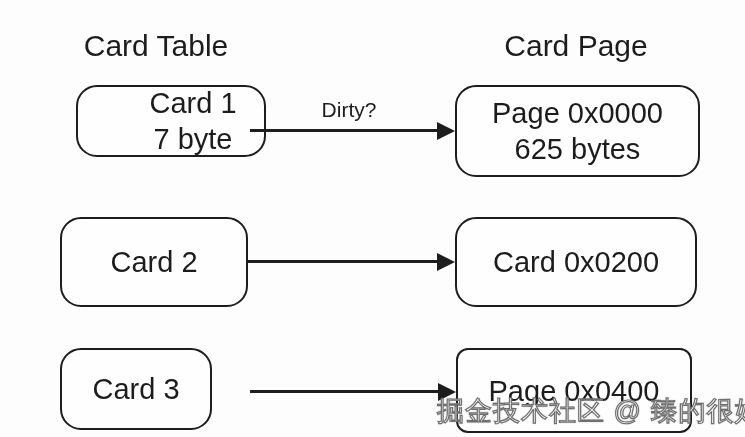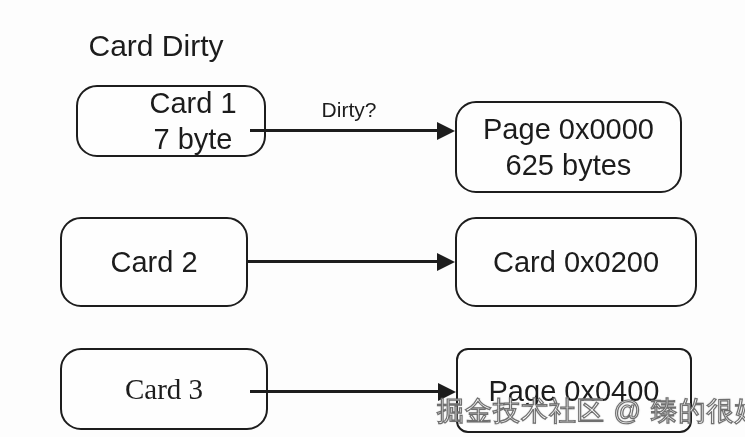--- a/index.html
+++ b/index.html
@@ -72,44 +72,45 @@
     -webkit-text-stroke: 1.2px #6f6f6f;
     text-shadow: 0 0 2px rgba(60,60,60,0.45);
     letter-spacing: 1px;
   }
 </style>
 </head>
 <body>
 
 <div class="canvas">
 
-  <div class="heading" style="left:156px; top:30px;">Card Dirty</div>
+  <div class="heading" style="left:156px; top:30px;">Card Table</div>
+  <div class="heading" style="left:576px; top:30px;">Card Page</div>
 
   <div class="box" style="left:76px; top:85px; width:190px; height:72px;padding-left:44px;">
     <span>Card 1</span>
     <span>7 byte</span>
   </div>
   <div class="arrow-label" style="left:349px; top:94px;">Dirty?</div>
   <div class="arrow-line" style="left:250px; top:129px; width:190px;"></div>
   <div class="arrow-head" style="left:437px; top:122px;"></div>
-  <div class="box" style="left:455px; top:101px; width:227px; height:92px;">
+  <div class="box" style="left:455px; top:85px; width:245px; height:92px;">
     <span>Page 0x0000</span>
     <span>625 bytes</span>
   </div>
 
   <div class="box" style="left:60px; top:217px; width:188px; height:90px;">
     <span>Card 2</span>
   </div>
   <div class="arrow-line" style="left:248px; top:260px; width:192px;"></div>
   <div class="arrow-head" style="left:437px; top:253px;"></div>
   <div class="box" style="left:455px; top:217px; width:242px; height:90px;">
     <span>Card 0x0200</span>
   </div>
 
-  <div class="box" style="left:60px; top:348px; width:208px; height:82px;font-family:Liberation Serif, serif;">
+  <div class="box" style="left:60px; top:348px; width:152px; height:82px;">
     <span>Card 3</span>
   </div>
   <div class="arrow-line" style="left:250px; top:390px; width:190px;"></div>
   <div class="arrow-head" style="left:438px; top:383px;"></div>
   <div class="box" style="left:456px; top:348px; width:236px; height:85px;border-radius:12px;">
     <span>Page 0x0400</span>
   </div>
 
   <div class="watermark" style="left:437px; top:396px;">掘金技术社区 @ 臻的很好</div>
 

